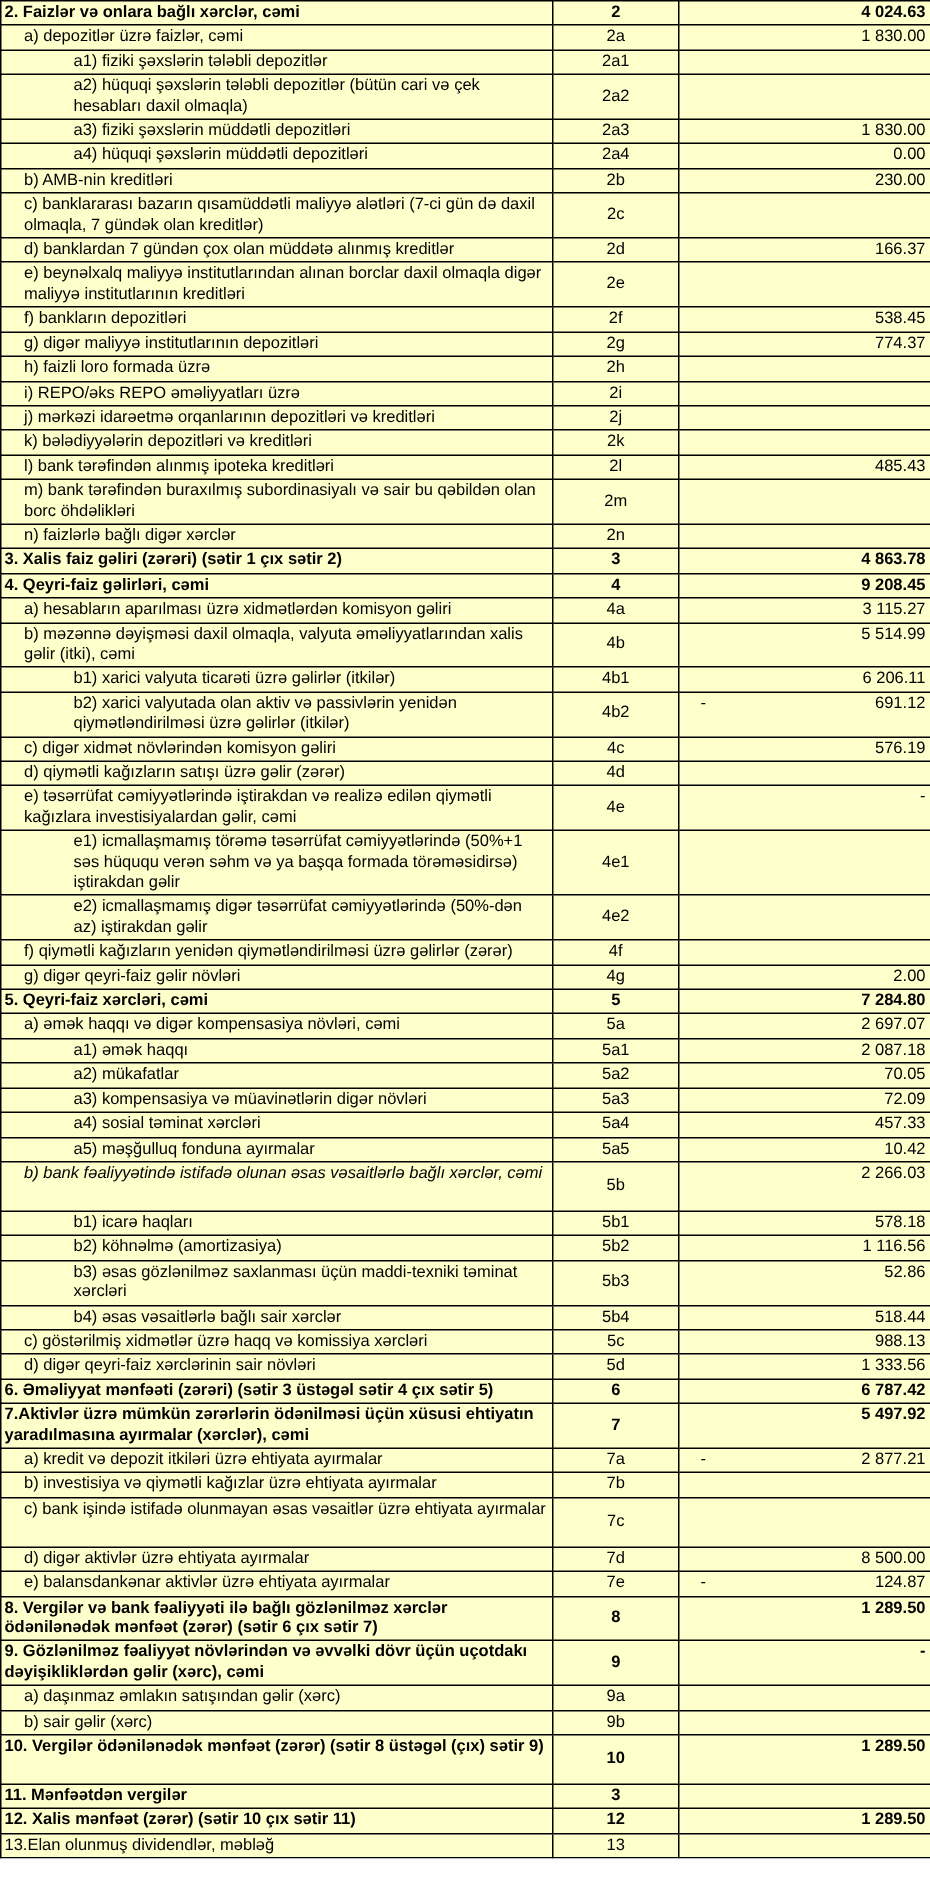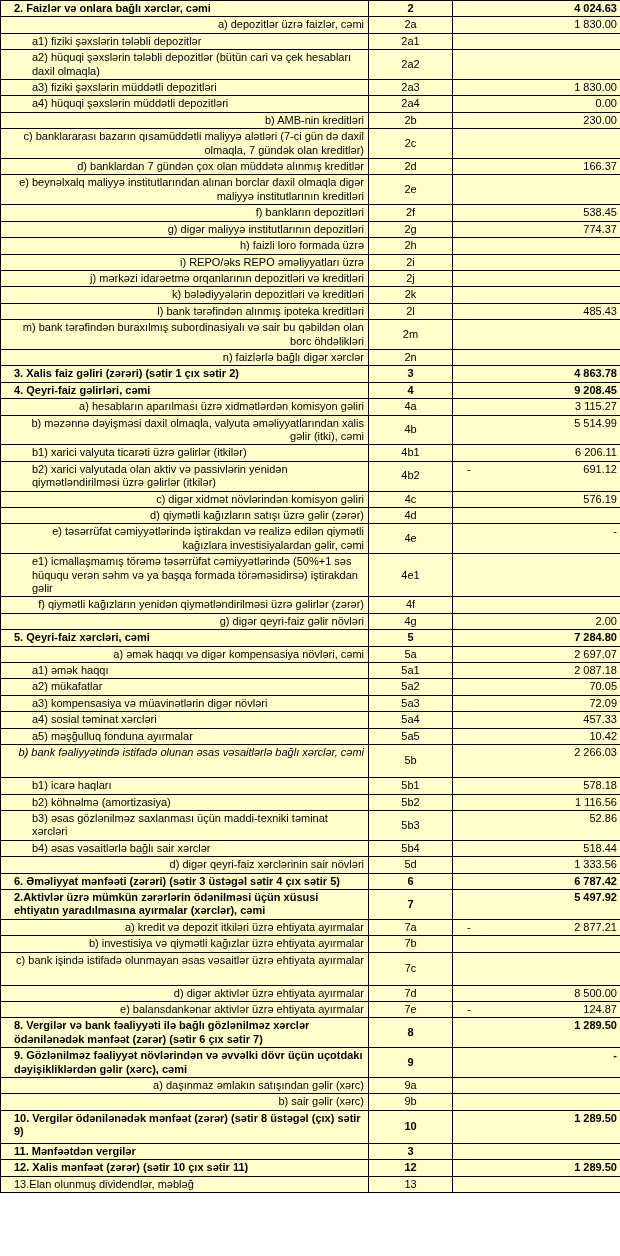--- a/index.html
+++ b/index.html
@@ -25,23 +25,23 @@
   col.c-value { width: 168px; }
   td {
     border: 1px solid #000000;
     padding: 1px 2px;
     line-height: 1.22;
     vertical-align: top;
     word-wrap: break-word;
     overflow-wrap: break-word;
   }
   td.desc { padding-right: 4px; }
-  td.desc.indent-0 { padding-left: 13px; }
-  td.desc.indent-1 { padding-left: 15px; text-align: right; }
-  td.desc.indent-2 { padding-left: 31px; }
+  td.desc.indent-0 { padding-left: 2px; }
+  td.desc.indent-1 { padding-left: 15px; }
+  td.desc.indent-2 { padding-left: 48px; }
   td.code {
     text-align: center;
     vertical-align: middle;
   }
   td.value { padding-right: 3px; }
   .flexline {
     display: flex;
     justify-content: flex-end;
     align-items: flex-start;
     width: 100%;
@@ -298,20 +298,27 @@
         </td>
       </tr>
       <tr>
         <td class="desc indent-2">e1) icmallaşmamış törəmə təsərrüfat cəmiyyətlərində  (50%+1 səs hüququ verən səhm və ya başqa formada törəməsidirsə) iştirakdan gəlir</td>
         <td class="code">4e1</td>
         <td class="value">
           <div class="flexline"></div>
         </td>
       </tr>
       <tr>
+        <td class="desc indent-2">e2) icmallaşmamış digər təsərrüfat cəmiyyətlərində (50%-dən az) iştirakdan gəlir</td>
+        <td class="code">4e2</td>
+        <td class="value">
+          <div class="flexline"></div>
+        </td>
+      </tr>
+      <tr>
         <td class="desc indent-1">f) qiymətli kağızların yenidən qiymətləndirilməsi üzrə gəlirlər (zərər)</td>
         <td class="code">4f</td>
         <td class="value">
           <div class="flexline"></div>
         </td>
       </tr>
       <tr>
         <td class="desc indent-1">g) digər qeyri-faiz gəlir növləri</td>
         <td class="code">4g</td>
         <td class="value">
@@ -422,39 +429,48 @@
       <tr>
         <td class="desc indent-2">b4) əsas vəsaitlərlə bağlı sair xərclər</td>
         <td class="code">5b4</td>
         <td class="value">
           <div class="flexline">
             <span class="amount">518.44</span>
           </div>
         </td>
       </tr>
       <tr>
+        <td class="desc indent-1">c) göstərilmiş xidmətlər üzrə haqq və komissiya xərcləri</td>
+        <td class="code">5c</td>
+        <td class="value">
+          <div class="flexline">
+            <span class="amount">988.13</span>
+          </div>
+        </td>
+      </tr>
+      <tr>
         <td class="desc indent-1">d) digər qeyri-faiz xərclərinin sair növləri</td>
         <td class="code">5d</td>
         <td class="value">
           <div class="flexline">
             <span class="amount">1 333.56</span>
           </div>
         </td>
       </tr>
       <tr class="bold">
         <td class="desc indent-0">6. Əməliyyat mənfəəti (zərəri) (sətir 3 üstəgəl sətir 4 çıx sətir 5)</td>
         <td class="code">6</td>
         <td class="value">
           <div class="flexline">
             <span class="amount">6 787.42</span>
           </div>
         </td>
       </tr>
       <tr class="bold">
-        <td class="desc indent-0">2.Aktivlər üzrə mümkün zərərlərin ödənilməsi üçün xüsusi ehtiyatın yaradılmasına ayırmalar (xərclər), cəmi</td>
+        <td class="desc indent-0">7.Aktivlər üzrə mümkün zərərlərin ödənilməsi üçün xüsusi ehtiyatın yaradılmasına ayırmalar (xərclər), cəmi</td>
         <td class="code">7</td>
         <td class="value">
           <div class="flexline">
             <span class="amount">5 497.92</span>
           </div>
         </td>
       </tr>
       <tr>
         <td class="desc indent-1">a) kredit və depozit itkiləri üzrə ehtiyata ayırmalar</td>
         <td class="code">7a</td>

